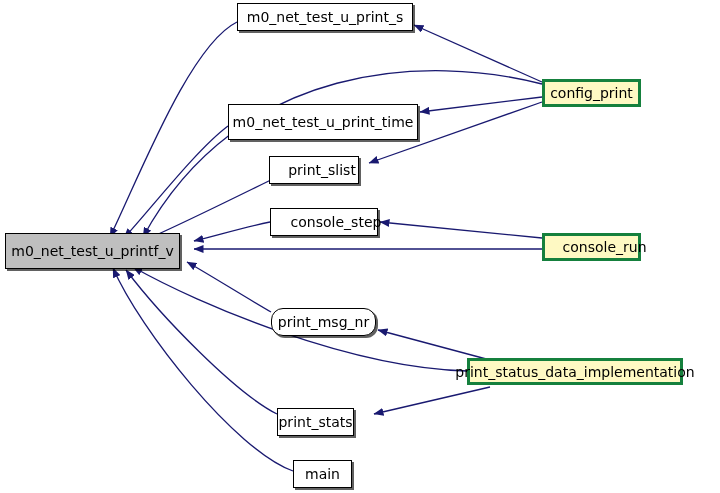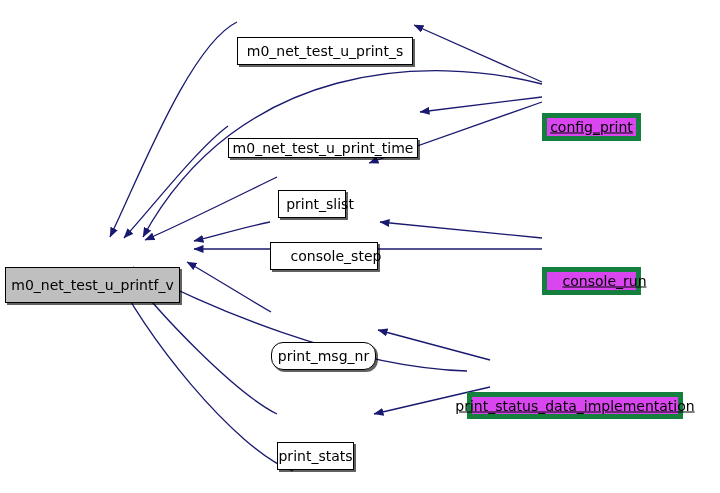--- a/index.html
+++ b/index.html
@@ -32,39 +32,37 @@
     align-items: center;
     justify-content: center;
     background: #ffffff;
     border: 1px solid #000000;
     font-size: 14px;
     line-height: 1;
     color: #000000;
     white-space: nowrap;
     letter-spacing: 0px;
     z-index: 5;
-    margin-top: 34px;
   }
   .node .node-label {
     display: block;
     padding: 0 6px;
     transform: translateY(-0.5px);
   }
   .node.shadow {
     box-shadow: 2px 2px 0 0 rgba(0,0,0,0.62);
   }
   .node.current {
     background: #bfbfbf;
     border: 1px solid #000000;
   }
   .node.external {
-    border: 5px solid #15803d;
-    background: #d946ef;
+    border: 3px solid #15803d;
+    background: #fef9c3;
     box-shadow: none;
-    text-decoration: underline;
   }
 </style>
 </head>
 <body>
 
 <div id="graph-canvas">
 
   <svg id="edge-layer" viewBox="0 0 720 493" xmlns="http://www.w3.org/2000/svg">
     <defs>
       <marker id="arrowhead" markerWidth="10" markerHeight="8" refX="9.5" refY="4" orient="auto" markerUnits="userSpaceOnUse">
@@ -97,25 +95,25 @@
   </svg>
 
   <div class="node current shadow" style="left:5px; top:233px; width:175px; height:36px;">
     <span class="node-label">m0_net_test_u_printf_v</span>
   </div>
 
   <div class="node shadow" style="left:237px; top:3px; width:176px; height:28px;">
     <span class="node-label">m0_net_test_u_print_s</span>
   </div>
 
-  <div class="node shadow" style="left:228px; top:104px; width:190px; height:20px;">
+  <div class="node shadow" style="left:228px; top:104px; width:190px; height:36px;">
     <span class="node-label">m0_net_test_u_print_time</span>
   </div>
 
-  <div class="node shadow" style="left:278px; top:156px; width:68px; height:28px;padding-left:16px;">
+  <div class="node shadow" style="left:269px; top:156px; width:90px; height:28px;padding-left:16px;">
     <span class="node-label">print_slist</span>
   </div>
 
   <div class="node shadow" style="left:270px; top:208px; width:108px; height:28px;padding-left:24px;">
     <span class="node-label">console_step</span>
   </div>
 
   <div class="node shadow" style="left:271px; top:308px; width:105px; height:28px;border-radius:12px;">
     <span class="node-label">print_msg_nr</span>
   </div>

